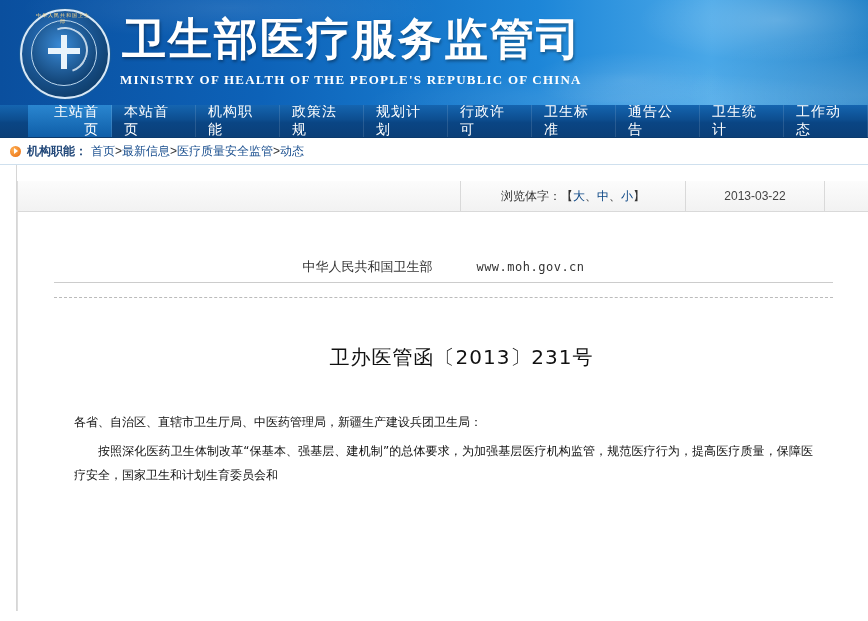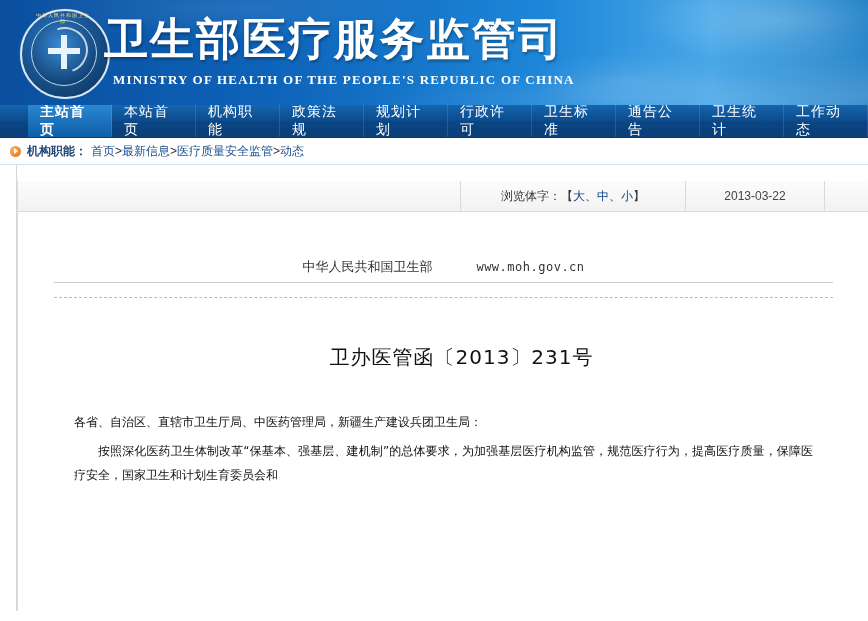--- a/index.html
+++ b/index.html
@@ -78,32 +78,32 @@
   }
   .emblem .top-text {
     position: absolute;
     left: 16px; top: 5px;
     width: 58px; height: 14px;
     font-size: 5px; color: #ffd98a; text-align: center;
     letter-spacing: 1px;
   }
   .banner-title {
     position: absolute;
-    left: 104px;
+    left: 122px;
     top: 10px;
     font-family: "DejaVu Sans", sans-serif;
     font-size: 44px;
     font-weight: bold;
     color: #ffffff;
     letter-spacing: 2px;
     text-shadow: 1px 2px 3px rgba(0,0,0,0.35);
   }
   .banner-sub {
     position: absolute;
-    left: 113px;
+    left: 120px;
     top: 72px;
     font-family: "Liberation Serif", serif;
     font-size: 13px;
     font-weight: bold;
     color: #ffffff;
     letter-spacing: 1.2px;
   }
 
   
   .nav {
@@ -120,21 +120,22 @@
     font-family: "DejaVu Sans", sans-serif;
     display: flex;
     align-items: center;
     padding: 0 12px;
     letter-spacing: 1px;
     cursor: pointer;
     border-right: 1px solid rgba(255,255,255,0.12);
   }
   .nav-item.active {
     background: linear-gradient(180deg, #2a86d0, #0f5ea8);
-    font-weight: bold;
+    font-weight: normal;
+    text-align: right;
   }
 
   
   .crumbbar {
     height: 26px;
     background: #ffffff;
     display: flex;
     align-items: center;
     padding-left: 10px;
     font-size: 12px;

